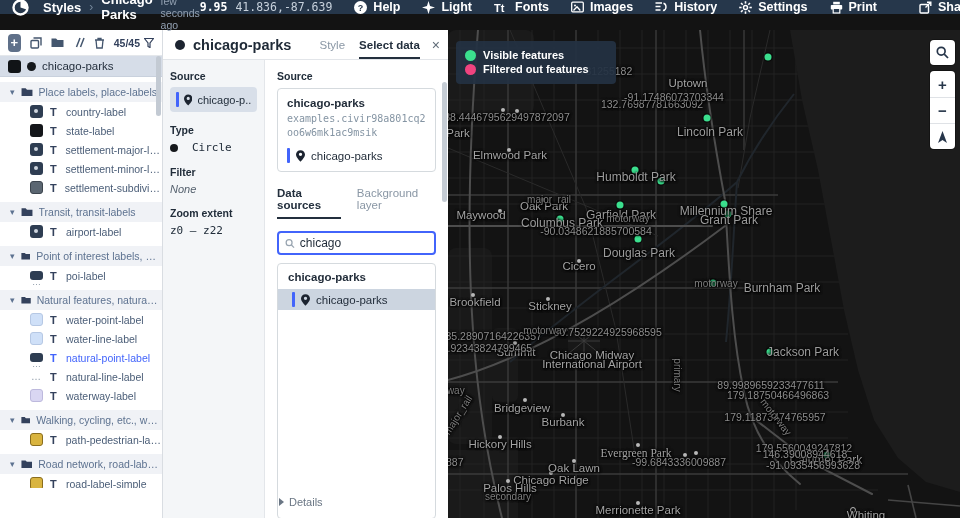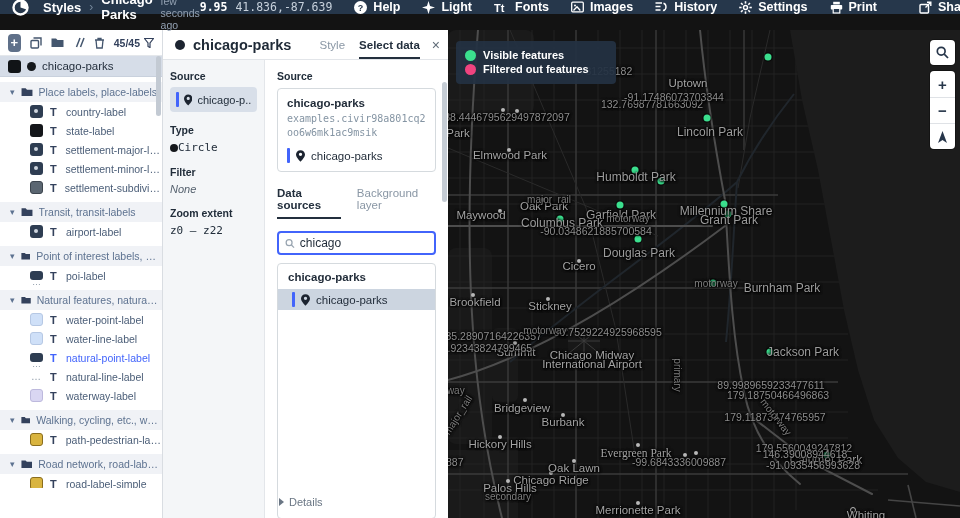--- a/index.html
+++ b/index.html
@@ -72,21 +72,21 @@
   .pn-tabs { margin-left:auto; display:flex; gap:14px; align-items:center; height:100%; }
   .pn-tab { font-size:11.5px; color:#8a97a5; cursor:pointer; height:100%; display:flex; align-items:center; }
   .pn-tab.active { color:#232f3d; font-weight:bold; box-shadow:inset 0 -2px 0 #232f3d; }
   .pn-close { font-size:14px; color:#5f6b77; margin-left:12px; cursor:pointer; }
   .pn-body { display:flex; height:458px; }
   .pn-left { width:102px; background:#f4f6f8; border-right:1px solid #e3e6ea; padding:10px 7px; }
   .fld-label { font-size:10.5px; font-weight:bold; color:#212d3a; margin-bottom:5px; }
   .src-card { background:#d8dfe9; border-radius:4px; padding:5px 6px; display:flex; align-items:center; gap:5px; margin-bottom:12px; cursor:pointer; }
   .vbar { width:3px; height:15px; background:#4264fb; border-radius:1px; flex:none; }
   .fld-val { font-size:11px; color:#212d3a; white-space:nowrap; overflow:hidden; }
-  .type-row { display:flex; align-items:center; gap:0; margin-bottom:12px; }
+  .type-row { display:flex; align-items:center; gap:14px; margin-bottom:12px; }
   .type-dot { width:8px; height:8px; border-radius:50%; background:#15181c; }
   .fld-none { font-size:11px; font-style:italic; color:#55616e; margin-bottom:12px; }
   .pn-right { flex:1; position:relative; padding:10px 12px; }
   .src-box { border:1px solid #d5dade; border-radius:4px; padding:8px 9px; margin-top:6px; }
   .src-box-name { font-size:11.5px; font-weight:bold; color:#1f2a37; margin-bottom:3px; }
   .src-box-id { font-size:10px; color:#8494a3; word-break:break-all; line-height:1.35; }
   .src-box-row { display:flex; align-items:center; gap:6px; margin-top:9px; font-size:11.5px; color:#1f2a37; }
   .ds-tabs { display:flex; gap:16px; margin-top:15px; }
   .ds-tab { font-size:11.5px; color:#8a97a5; padding-bottom:6px; cursor:pointer; }
   .ds-tab.active { color:#232f3d; font-weight:bold; border-bottom:2px solid #232f3d; }

